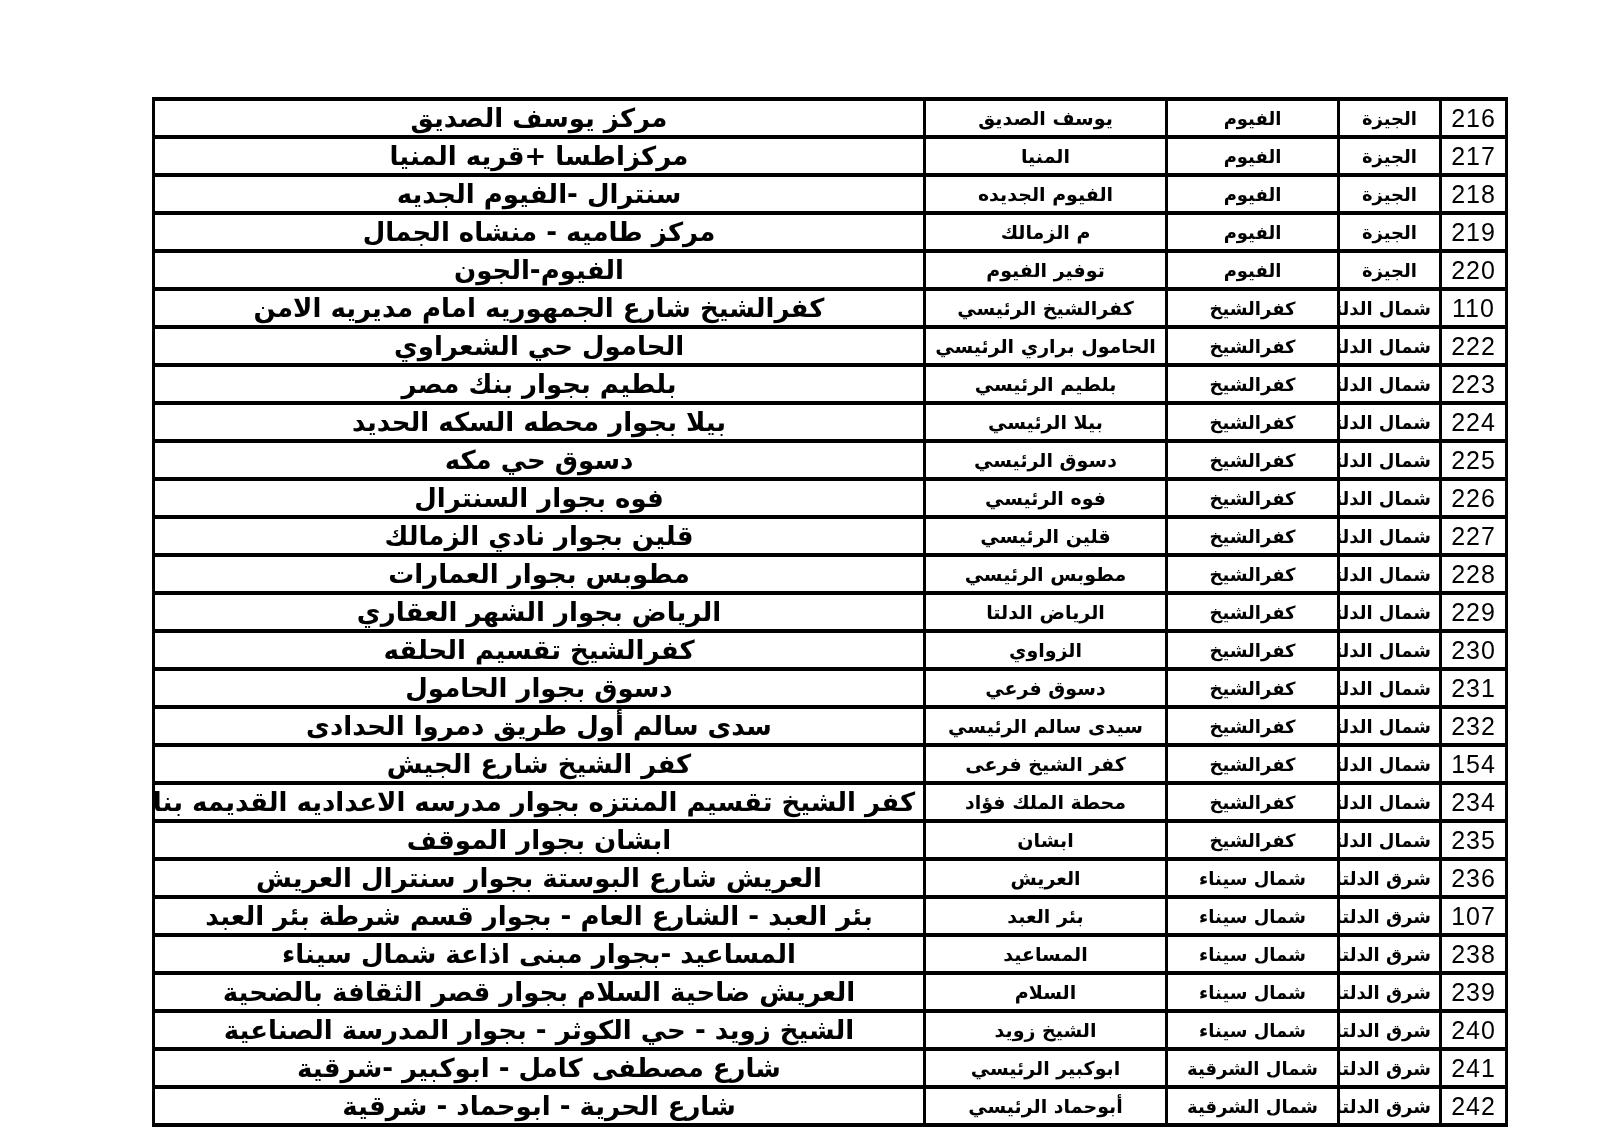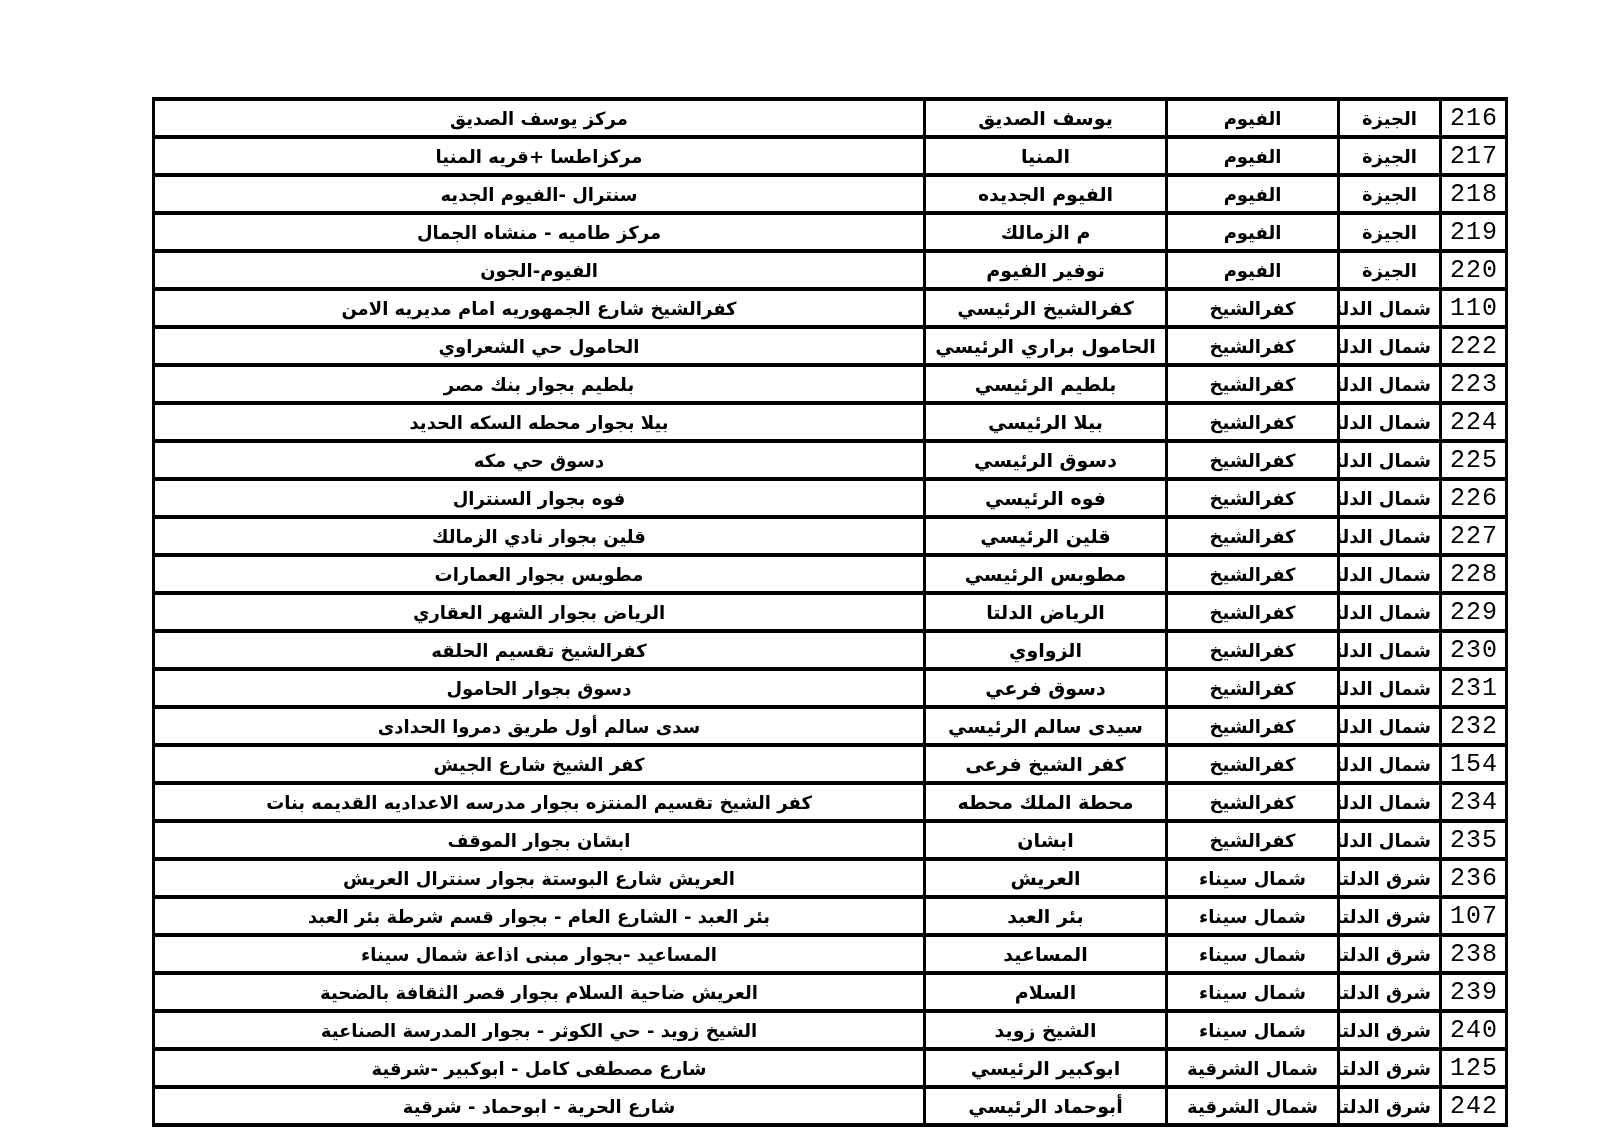--- a/index.html
+++ b/index.html
@@ -33,32 +33,32 @@
     color: #000000;
     font-family: "DejaVu Sans", sans-serif;
     font-weight: 700;
     font-size: 19px;
     padding: 2px 8px;
     overflow: hidden;
     white-space: nowrap;
     height: 30px;
   }
   table.offices-table td.cell-no {
-    font-family: Liberation Mono, monospace;
+    font-family: Liberation Sans, sans-serif;
     font-weight: 400;
     font-size: 25px;
     letter-spacing: 1px;
     direction: ltr;
   }
   table.offices-table td.cell-region,
   table.offices-table td.cell-gov {
     font-size: 18px;
   }
   table.offices-table td.cell-address {
-    font-size: 18px;
+    font-size: 26px;
   }
 </style>
 </head>
 <body>
 
 <div class="page">
   <table class="offices-table">
     <colgroup>
       <col style="width:66px">
       <col style="width:102px">
@@ -190,21 +190,21 @@
     <td class="cell-no">154</td>
     <td class="cell-region">شمال الدلتا</td>
     <td class="cell-gov">كفرالشيخ</td>
     <td class="cell-office">كفر الشيخ فرعى</td>
     <td class="cell-address">كفر الشيخ شارع الجيش</td>
   </tr>
         <tr>
     <td class="cell-no">234</td>
     <td class="cell-region">شمال الدلتا</td>
     <td class="cell-gov">كفرالشيخ</td>
-    <td class="cell-office">محطة الملك محطه</td>
+    <td class="cell-office">محطة الملك فؤاد</td>
     <td class="cell-address">كفر الشيخ تقسيم المنتزه بجوار مدرسه الاعداديه القديمه بنات</td>
   </tr>
         <tr>
     <td class="cell-no">235</td>
     <td class="cell-region">شمال الدلتا</td>
     <td class="cell-gov">كفرالشيخ</td>
     <td class="cell-office">ابشان</td>
     <td class="cell-address">ابشان بجوار الموقف</td>
   </tr>
         <tr>
@@ -236,21 +236,21 @@
     <td class="cell-address">العريش ضاحية السلام بجوار قصر الثقافة بالضحية</td>
   </tr>
         <tr>
     <td class="cell-no">240</td>
     <td class="cell-region">شرق الدلتا</td>
     <td class="cell-gov">شمال سيناء</td>
     <td class="cell-office">الشيخ زويد</td>
     <td class="cell-address">الشيخ زويد - حي الكوثر - بجوار المدرسة الصناعية</td>
   </tr>
         <tr>
-    <td class="cell-no">125</td>
+    <td class="cell-no">241</td>
     <td class="cell-region">شرق الدلتا</td>
     <td class="cell-gov">شمال الشرقية</td>
     <td class="cell-office">ابوكبير الرئيسي</td>
     <td class="cell-address">شارع مصطفى كامل - ابوكبير -شرقية</td>
   </tr>
         <tr>
     <td class="cell-no">242</td>
     <td class="cell-region">شرق الدلتا</td>
     <td class="cell-gov">شمال الشرقية</td>
     <td class="cell-office">أبوحماد الرئيسي</td>

